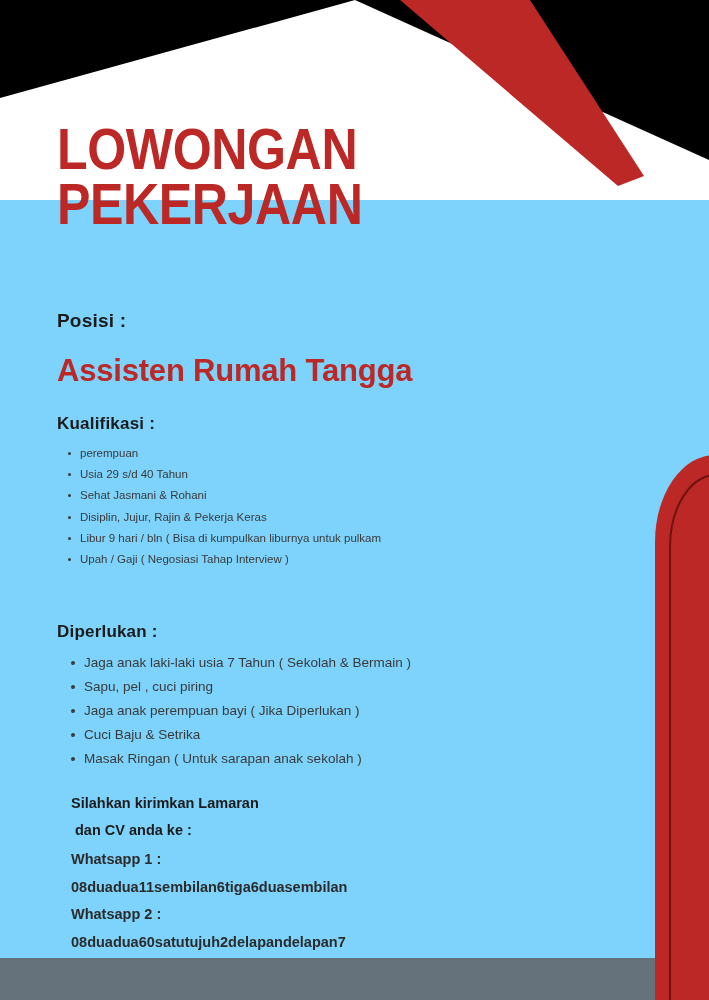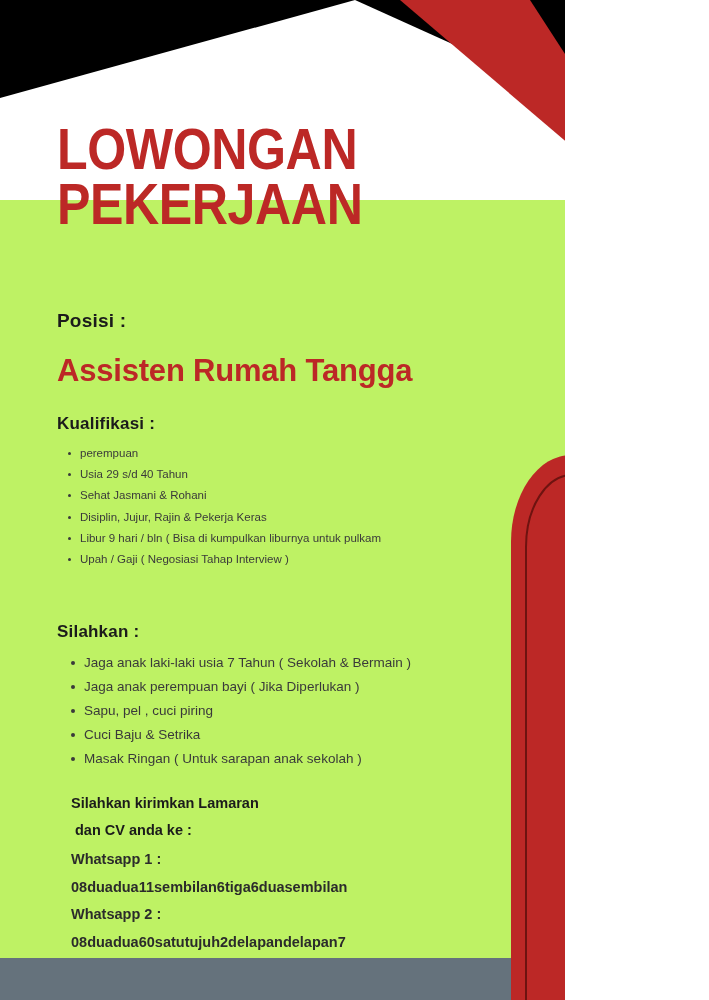--- a/index.html
+++ b/index.html
@@ -6,23 +6,23 @@
     margin: 0;
     padding: 0;
     background: #ffffff;
   }
   body {
     font-family: "Liberation Sans", sans-serif;
   }
 
   .poster {
     position: relative;
-    width: 565px;
+    width: 709px;
     height: 1000px;
-    background: #bef264;
+    background: #7dd3fc;
     overflow: hidden;
   }
 
   
   .header-art {
     position: absolute;
     top: 0;
     left: 0;
     width: 709px;
     height: 200px;
@@ -205,25 +205,25 @@
         <li>perempuan</li>
         <li>Usia  29 s/d 40 Tahun</li>
         <li>Sehat Jasmani &amp; Rohani</li>
         <li>Disiplin, Jujur, Rajin &amp; Pekerja Keras</li>
         <li>Libur 9 hari / bln ( Bisa di kumpulkan liburnya untuk pulkam</li>
         <li>Upah / Gaji  ( Negosiasi Tahap Interview  )</li>
       </ul>
     </div>
 
     <div class="section sec-pekerjaan">
-      <div class="section-heading">Silahkan :</div>
+      <div class="section-heading">Diperlukan :</div>
       <ul class="bullets list-pekerjaan">
         <li>Jaga anak laki-laki usia 7 Tahun ( Sekolah &amp; Bermain )</li>
+        <li>Sapu, pel , cuci piring</li>
         <li>Jaga anak perempuan bayi ( Jika Diperlukan )</li>
-        <li>Sapu, pel , cuci piring</li>
         <li>Cuci Baju &amp; Setrika</li>
         <li>Masak Ringan ( Untuk sarapan anak sekolah )</li>
       </ul>
     </div>
 
     <div class="contact">
       <div class="contact-lead">Silahkan kirimkan Lamaran</div>
       <div class="contact-lead indent">dan CV anda ke :</div>
       <div class="contact-line gap">Whatsapp 1 :</div>
       <div class="contact-line">08duadua11sembilan6tiga6duasembilan</div>

